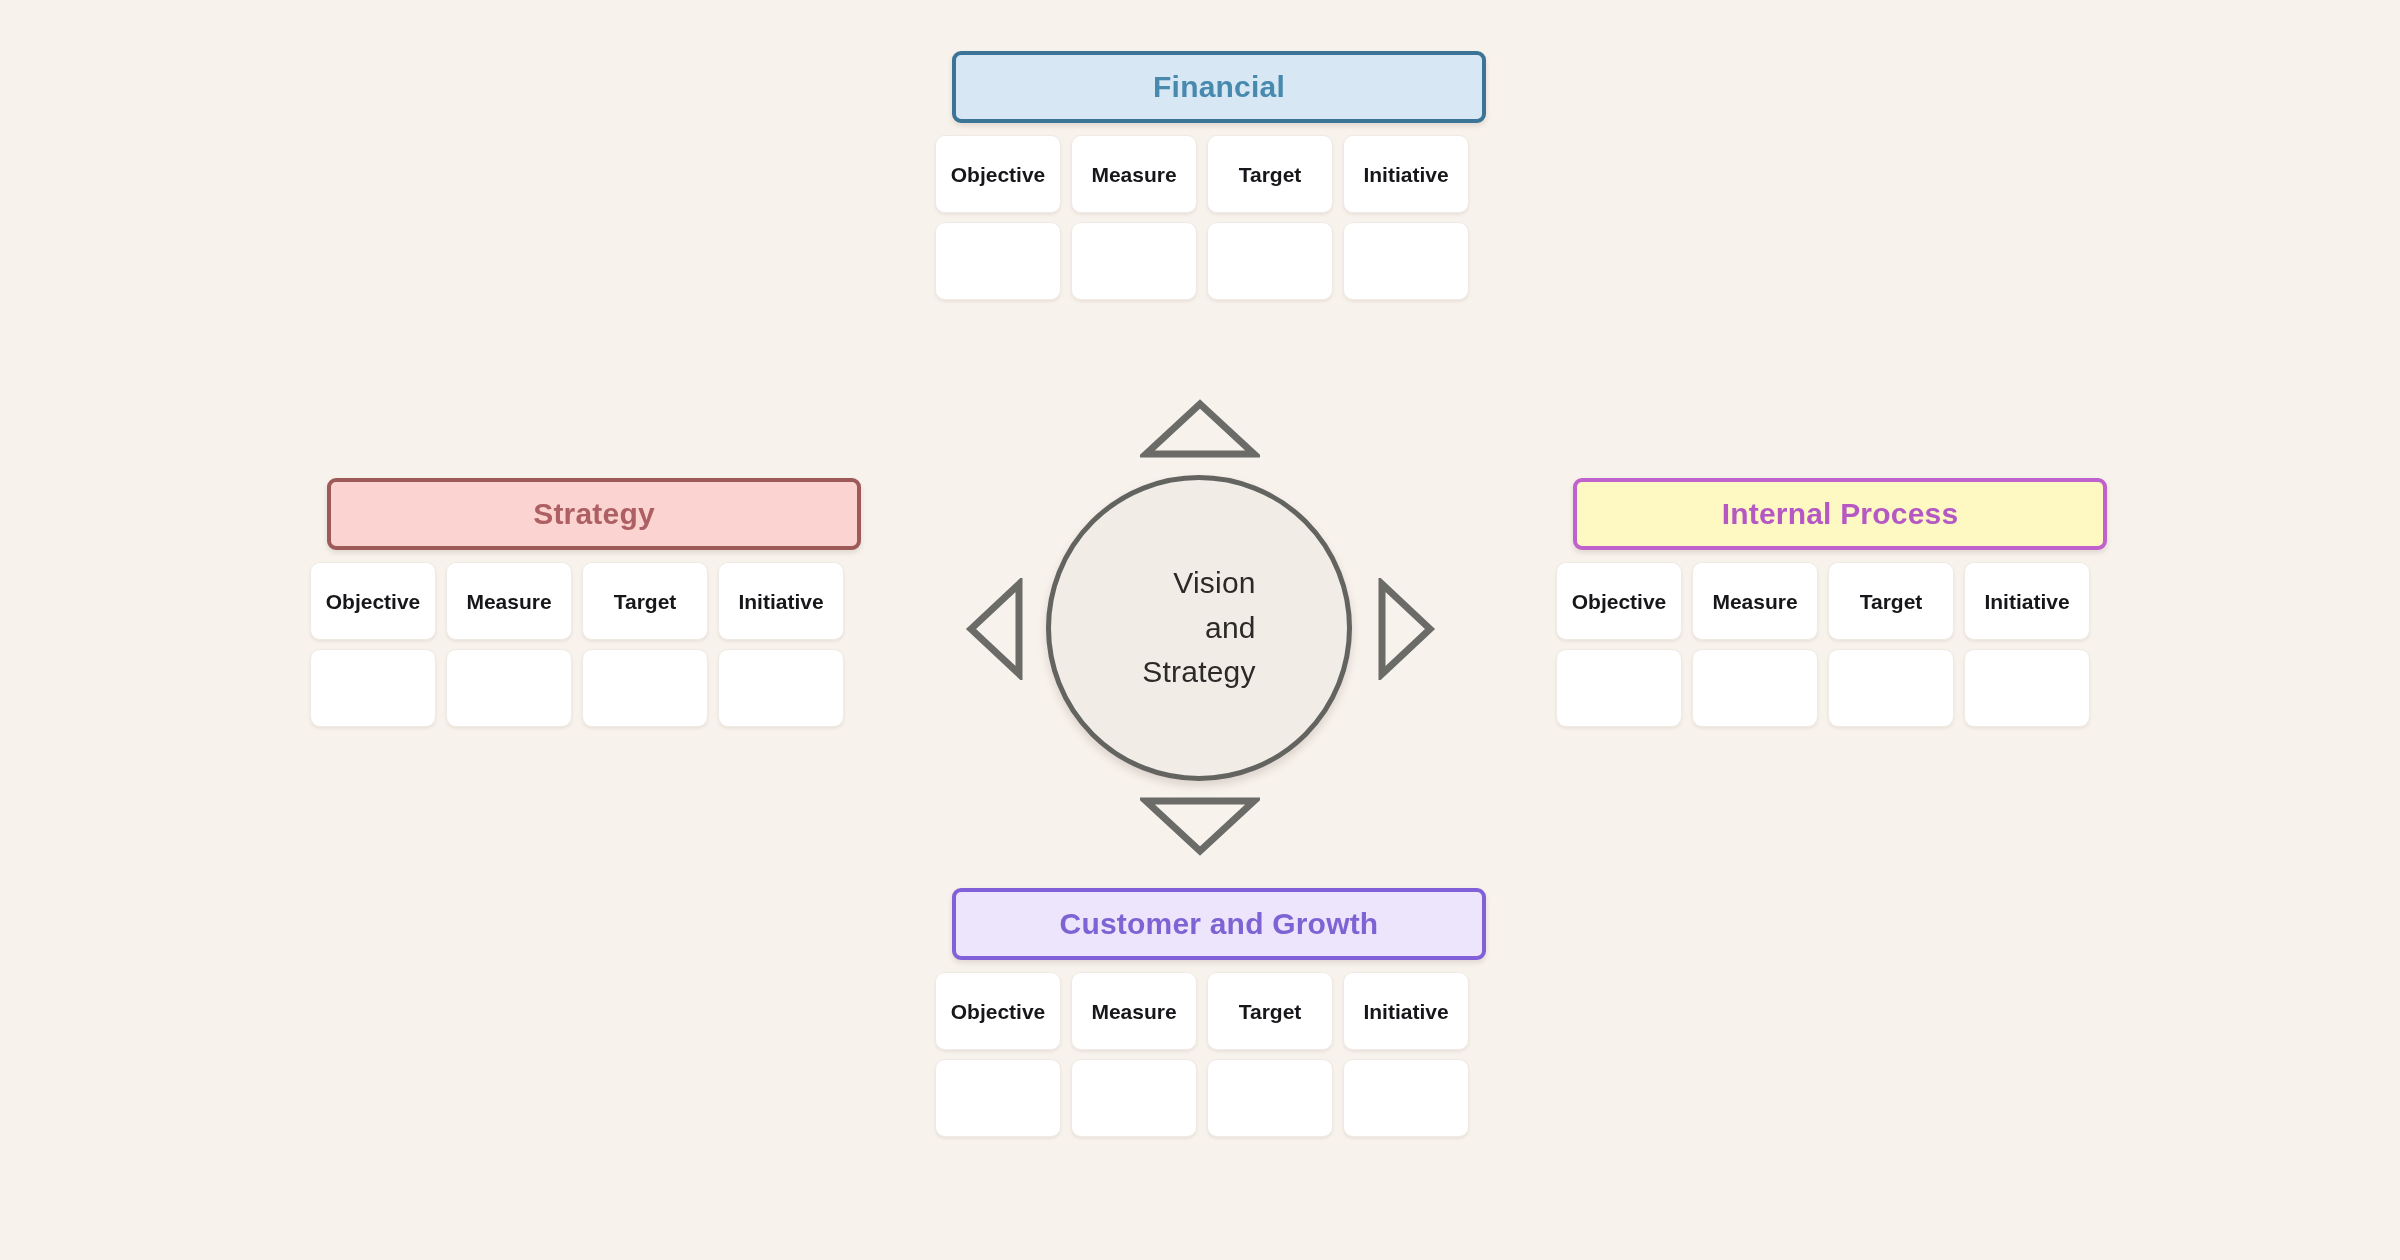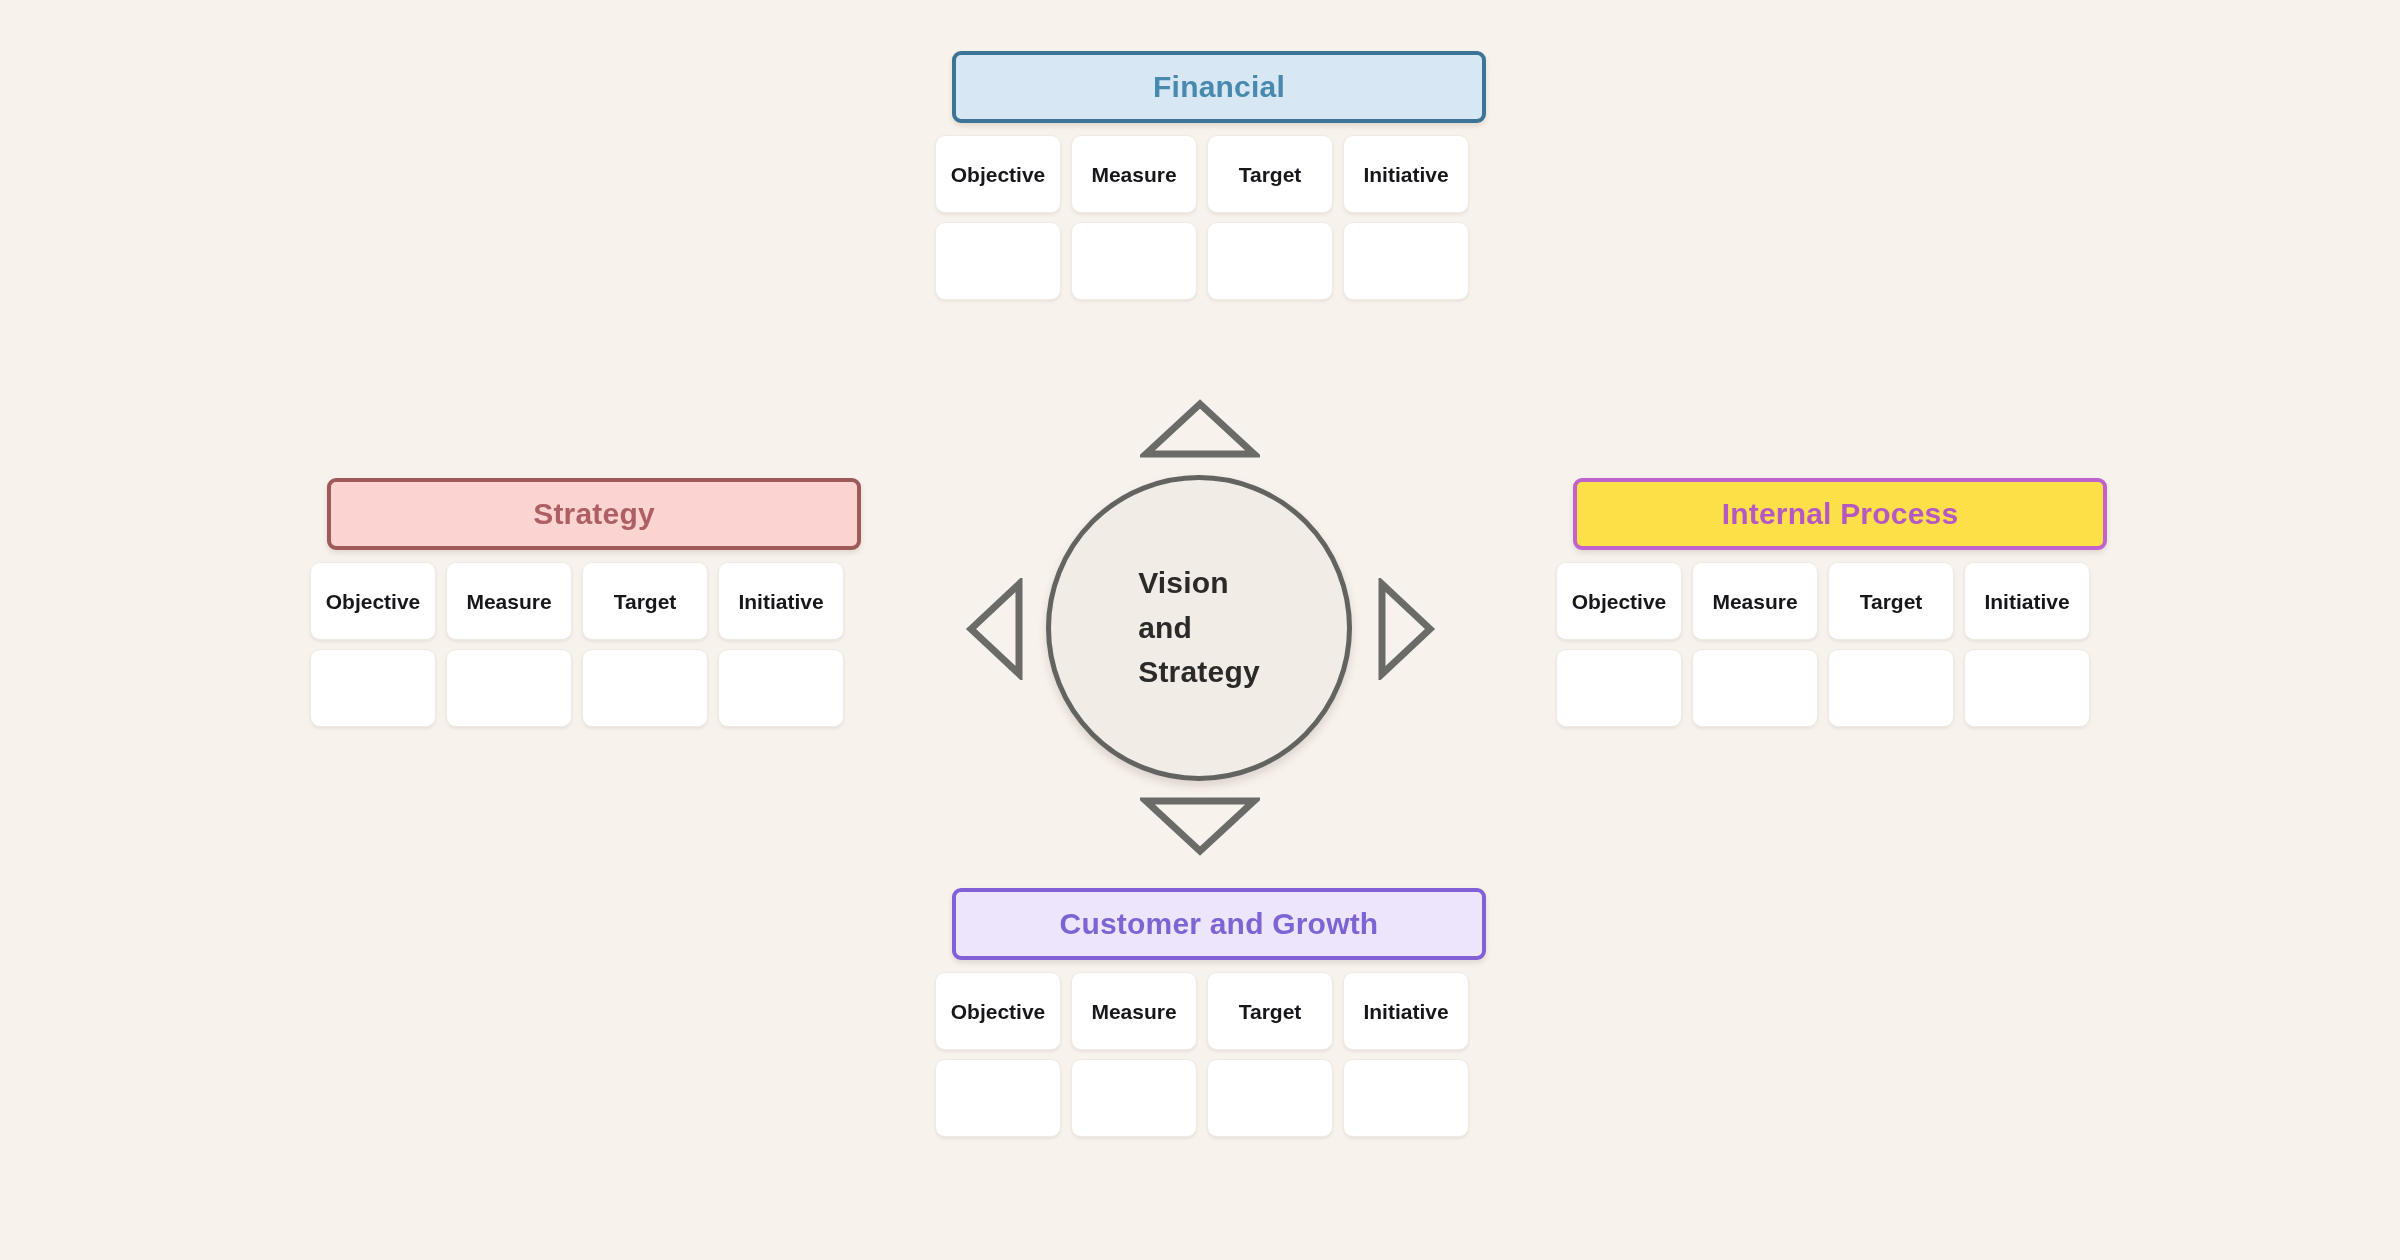--- a/index.html
+++ b/index.html
@@ -79,21 +79,21 @@
   }
   .theme-financial .panel-banner-label { color: #4889AE; }
 
   .theme-customer .panel-banner {
     background: #FBD3D0;
     border-color: #9E5A58;
   }
   .theme-customer .panel-banner-label { color: #AD5F63; }
 
   .theme-internal .panel-banner {
-    background: #fde047;
+    background: #fef9c3;
     border-color: #BF62CB;
   }
   .theme-internal .panel-banner-label { color: #B558C4; }
 
   .theme-learning .panel-banner {
     background: #EDE5FB;
     border-color: #8261D8;
   }
   .theme-learning .panel-banner-label { color: #7E63D4; }
 
@@ -113,23 +113,23 @@
     box-sizing: border-box;
     border-radius: 50%;
     background: #F1ECE6;
     border: 5px solid #636360;
     display: flex;
     align-items: center;
     justify-content: center;
     box-shadow: 0 5px 9px rgba(120,100,90,0.22);
   }
   #center-circle .vision-text {
-    text-align: left;
+    text-align: right;
     font-size: 30px;
-    font-weight: bold;
+    font-weight: normal;
     color: #2B2A28;
     line-height: 1.48;
     letter-spacing: 0.2px;
   }
   #center-circle .vision-text span { display: block; }
 
   
   .arrow {
     position: absolute;
   }

